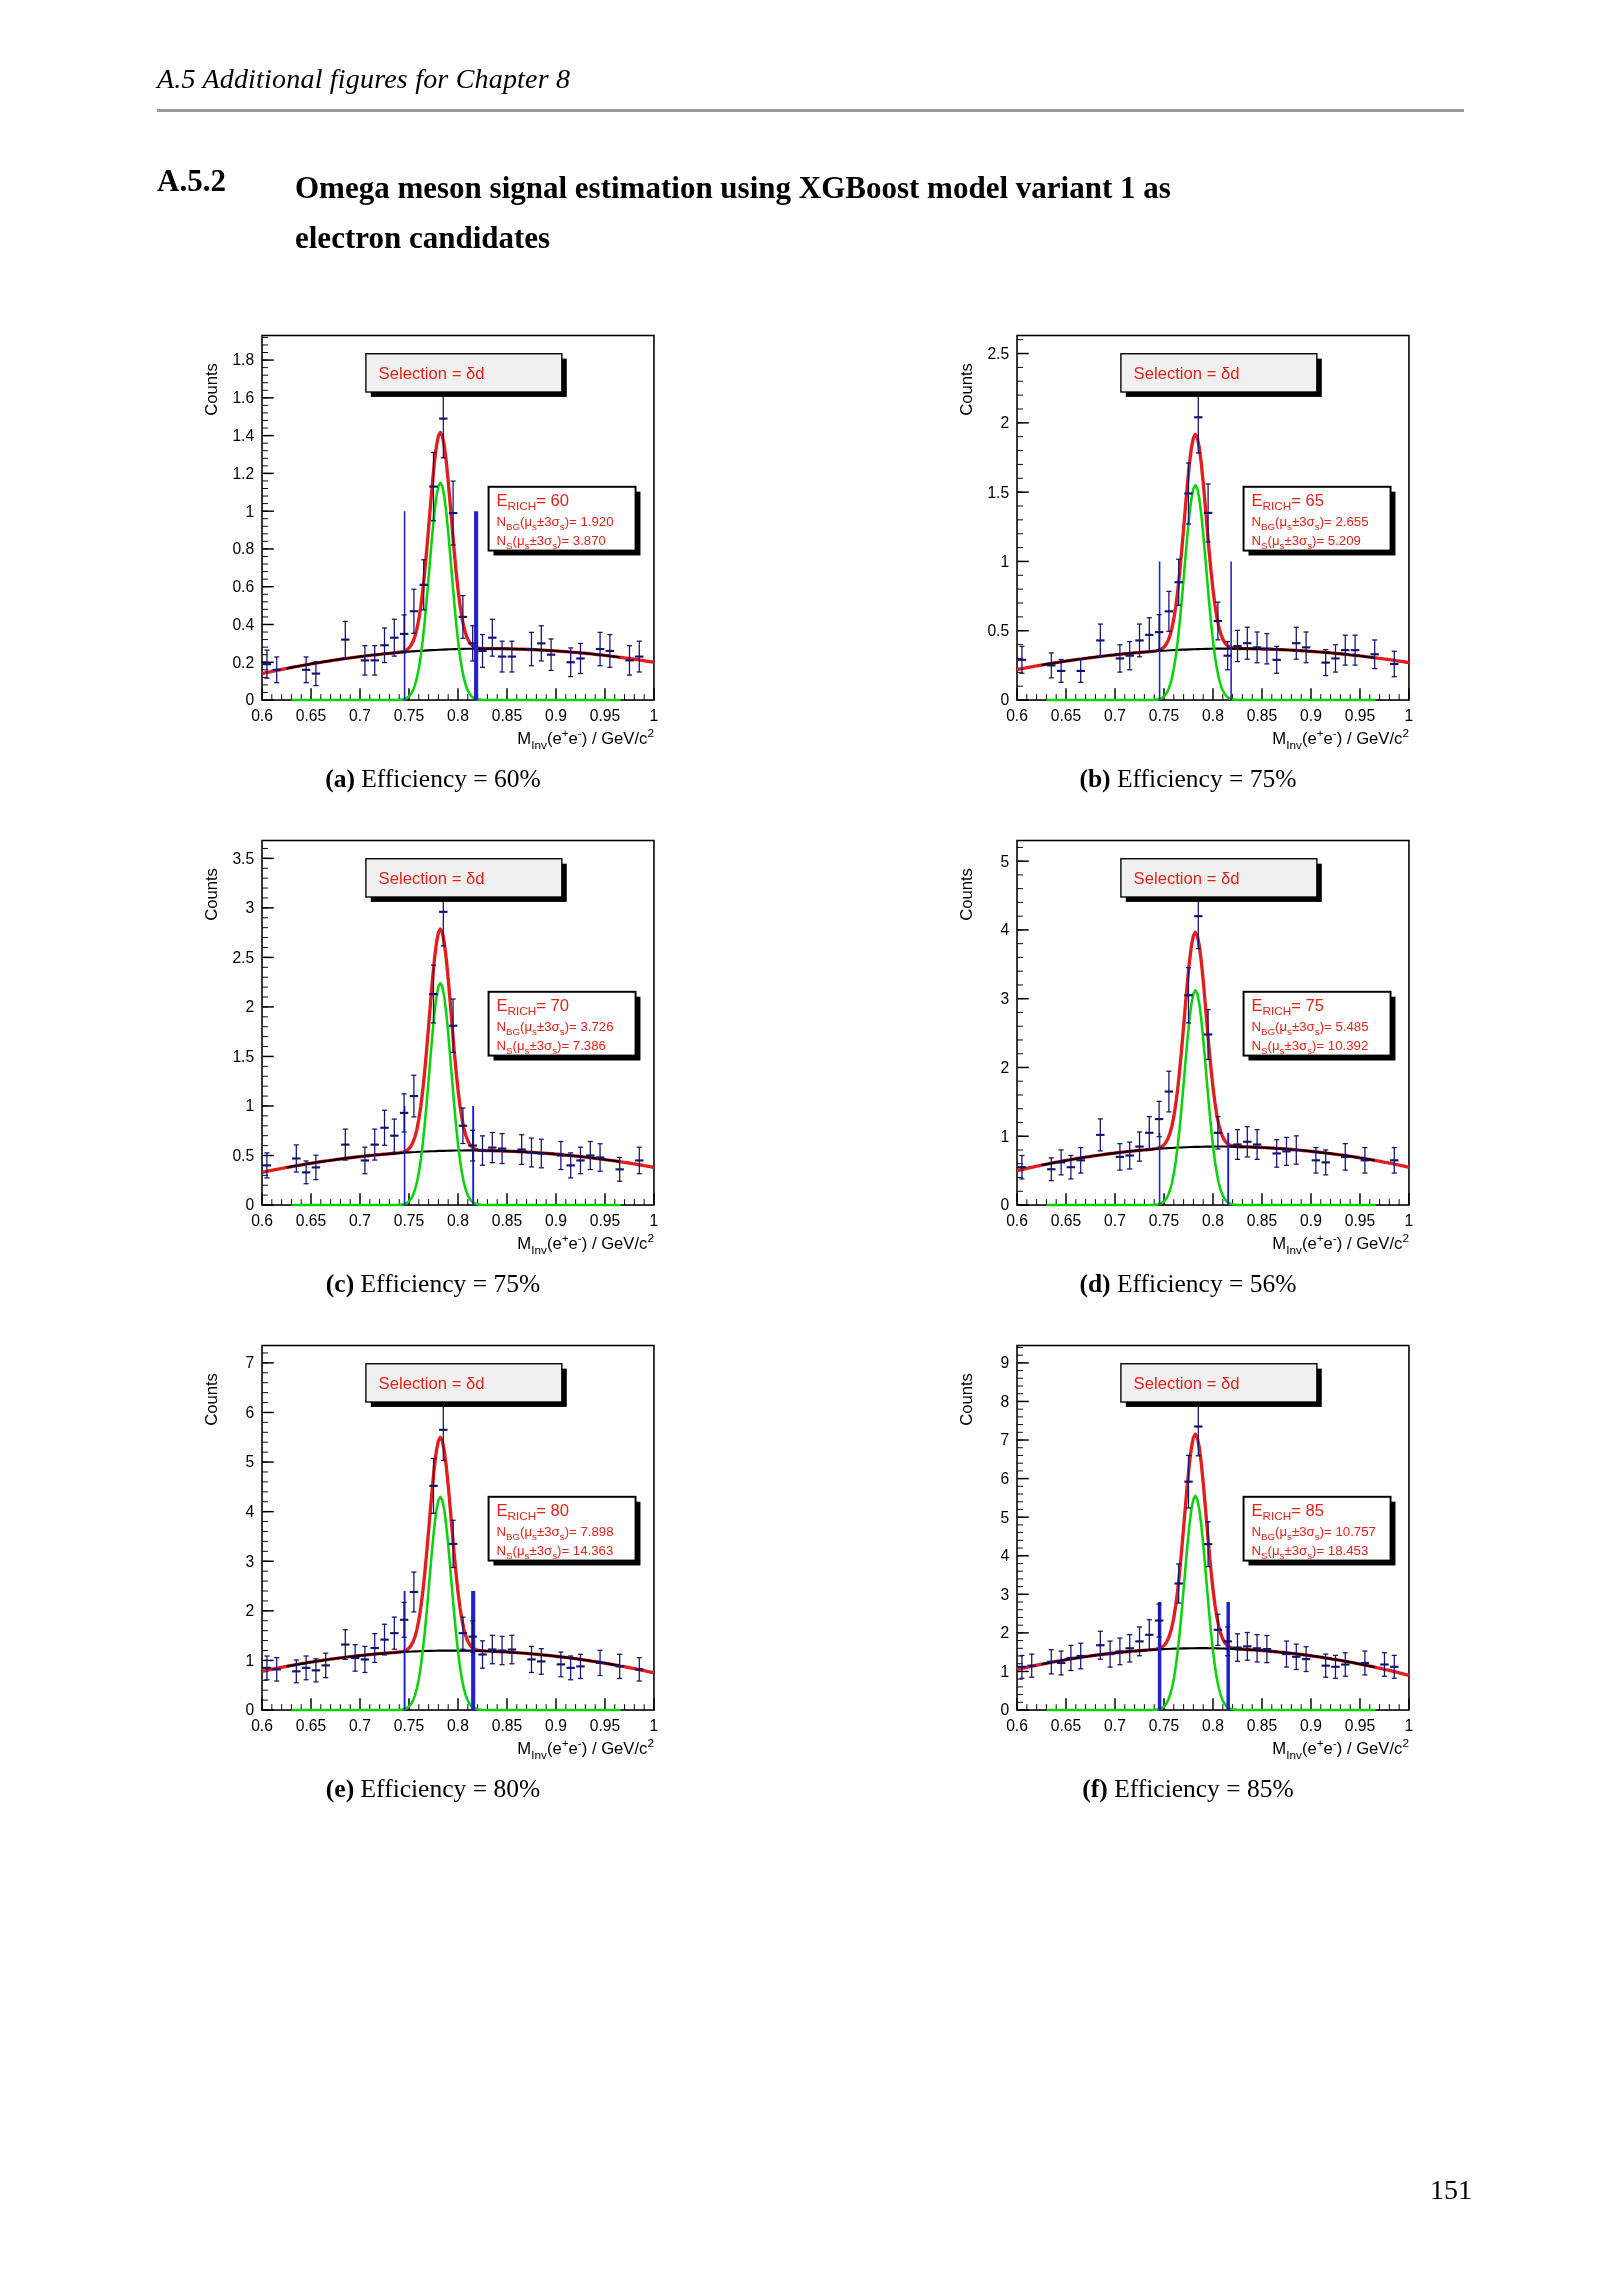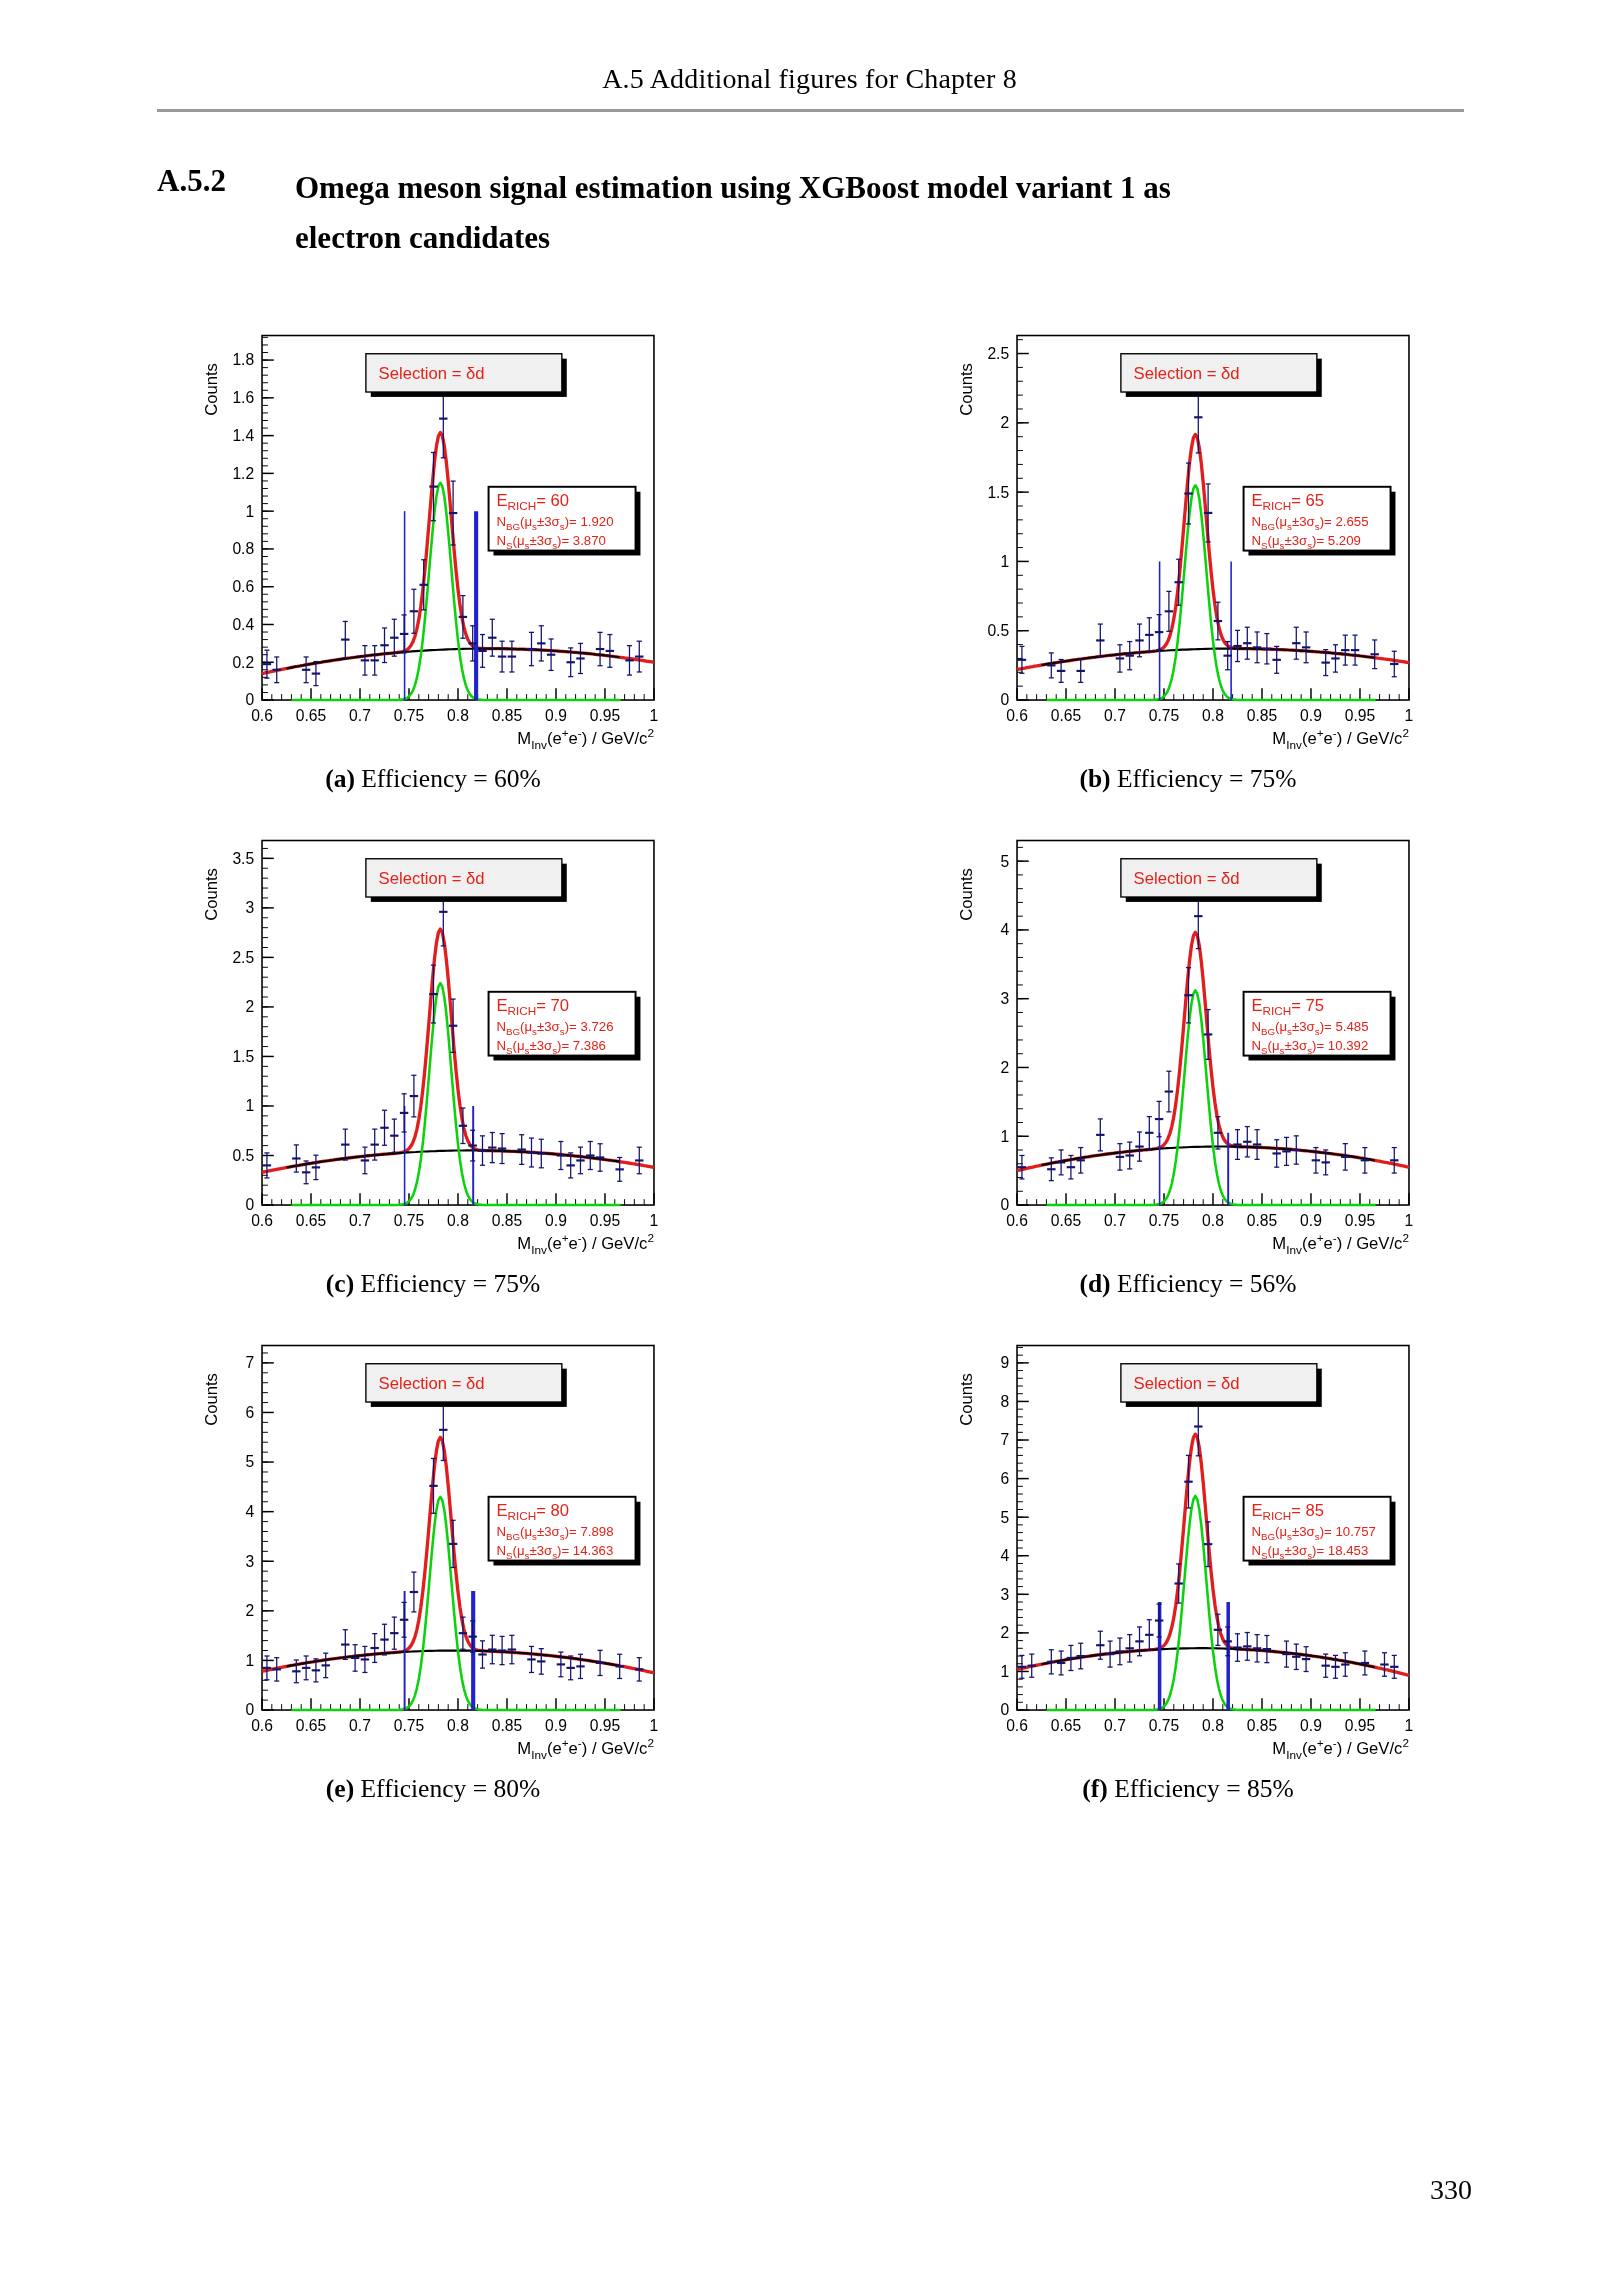--- a/index.html
+++ b/index.html
@@ -1,20 +1,20 @@
 <!DOCTYPE html>
 <html><head>
 <meta charset="utf-8">
 <style>
   html,body{margin:0;padding:0;background:#e8e8e8;}
   .page{position:relative;width:1621px;height:2293px;background:#ffffff;margin:0 auto;
         font-family:"Liberation Serif", serif;color:#000;overflow:hidden;}
   .content{padding:63px 157px 0 157px;}
   .running-header{width:100%;}
-  .rh-text{text-align:center;font-size:28px;letter-spacing:0.2px;padding-right:2px;}
+  .rh-text{text-align:left;font-style:italic;font-size:28px;letter-spacing:0.2px;padding-right:2px;}
   .rh-rule{margin-top:13.7px;height:2.9px;background:#9a9a9a;}
   .section-heading{display:flex;margin-top:51px;font-weight:bold;font-size:31px;gap:44px;}
   .sec-num{width:94px;flex:0 0 auto;}
   .sec-title{line-height:1.62;}
   .figures{display:flex;flex-direction:column;gap:23.5px;margin-top:49px;}
   .fig-row{display:flex;justify-content:center;gap:290px;}
   .panel{width:465px;display:flex;flex-direction:column;align-items:center;}
   .panel-caption{margin-top:13.7px;font-size:25.5px;}
   .panel-caption .cap-label{font-weight:bold;}
   .figure-caption{display:flex;margin-top:45px;margin-left:76px;font-size:26.5px;}
@@ -1545,15 +1545,15 @@
               <text x="301.2" y="218.38" font-size="13.5" text-anchor="start" fill="#e32219" font-family="&quot;Liberation Sans&quot;, sans-serif"><tspan dy="0">N</tspan><tspan dy="4" font-size="10">BG</tspan><tspan dy="-4">(μ</tspan><tspan dy="4" font-size="10">s</tspan><tspan dy="-4">±3σ</tspan><tspan dy="4" font-size="10">s</tspan><tspan dy="-4">)= 10.757</tspan></text>
               <text x="301.2" y="237.38" font-size="13.5" text-anchor="start" fill="#e32219" font-family="&quot;Liberation Sans&quot;, sans-serif"><tspan dy="0">N</tspan><tspan dy="4" font-size="10">S</tspan><tspan dy="-4">(μ</tspan><tspan dy="4" font-size="10">s</tspan><tspan dy="-4">±3σ</tspan><tspan dy="4" font-size="10">s</tspan><tspan dy="-4">)= 18.453</tspan></text>
             </svg>
             <div class="panel-caption"><span class="cap-label">(f) </span><span>Efficiency = 85%</span></div>
           </div>
         </div>
       </div>
 
 
   </div>
-  <div class="page-number">330</div>
+  <div class="page-number">151</div>
 </div>
 
 
 </body></html>

